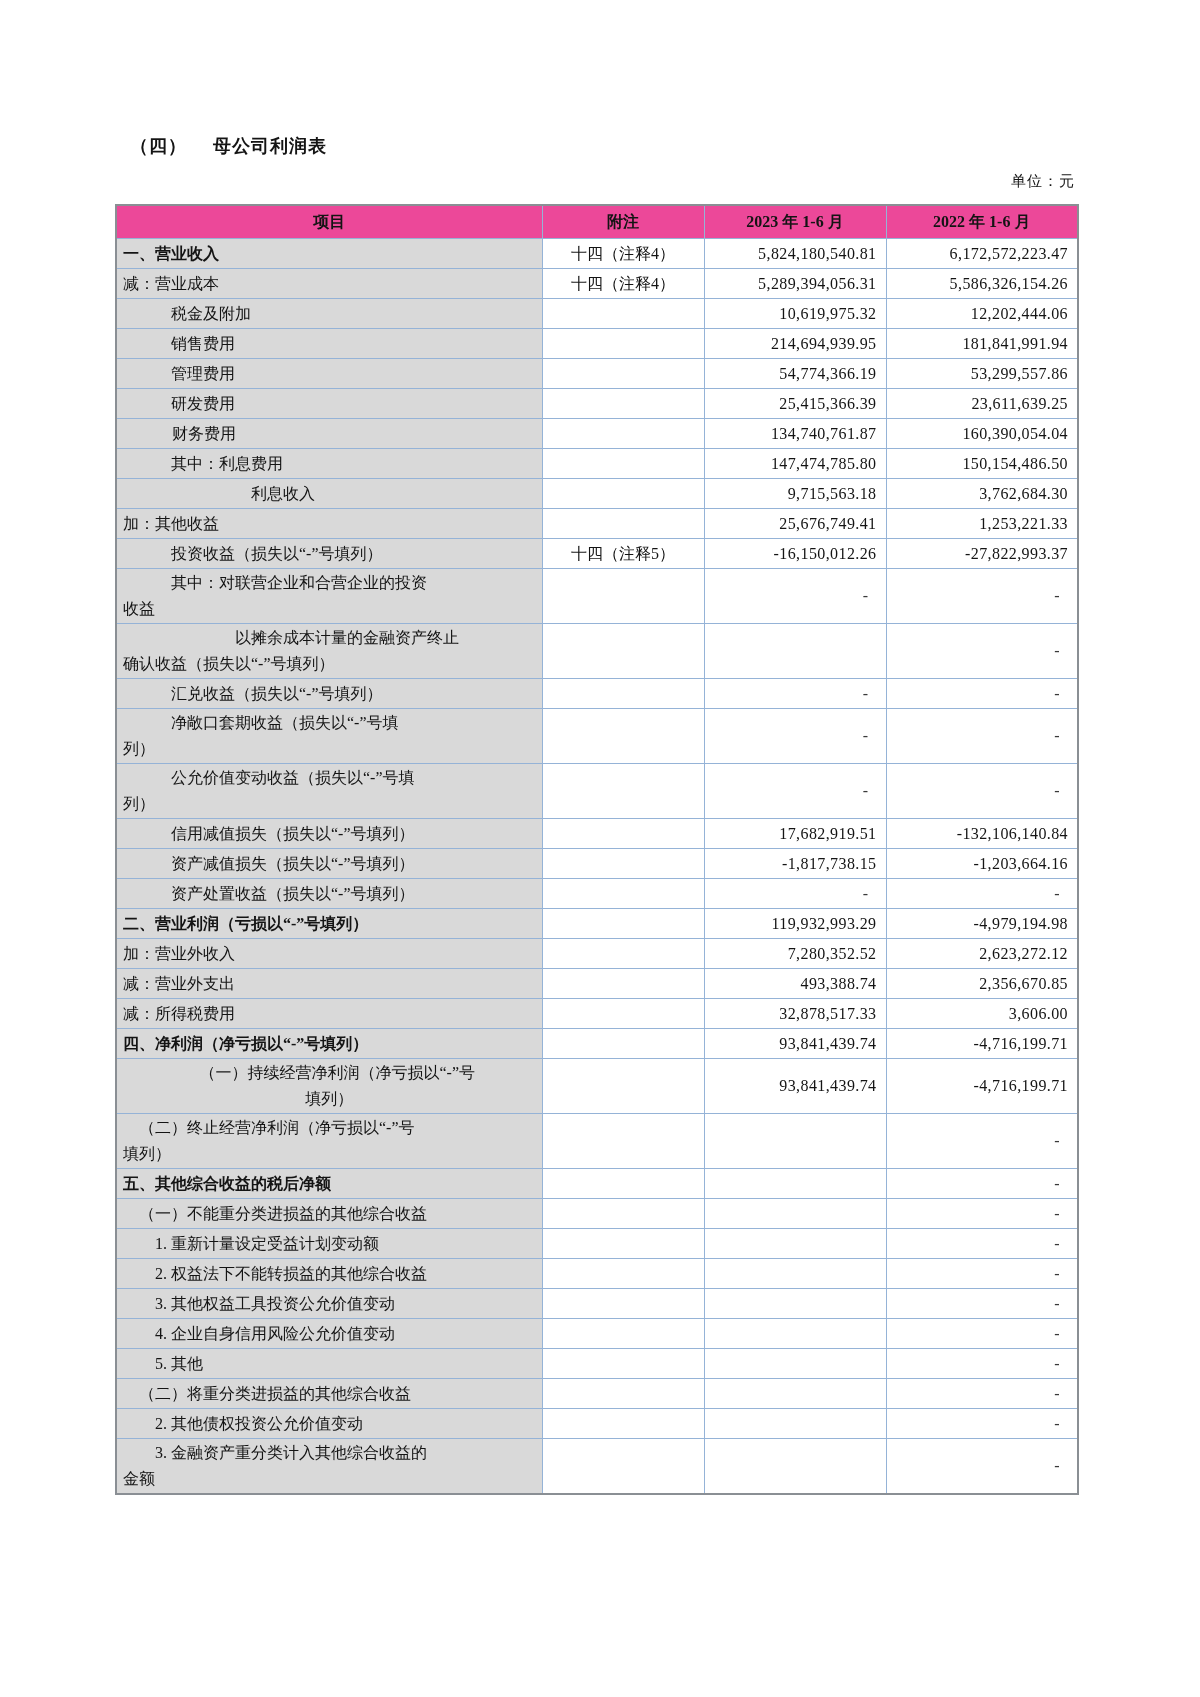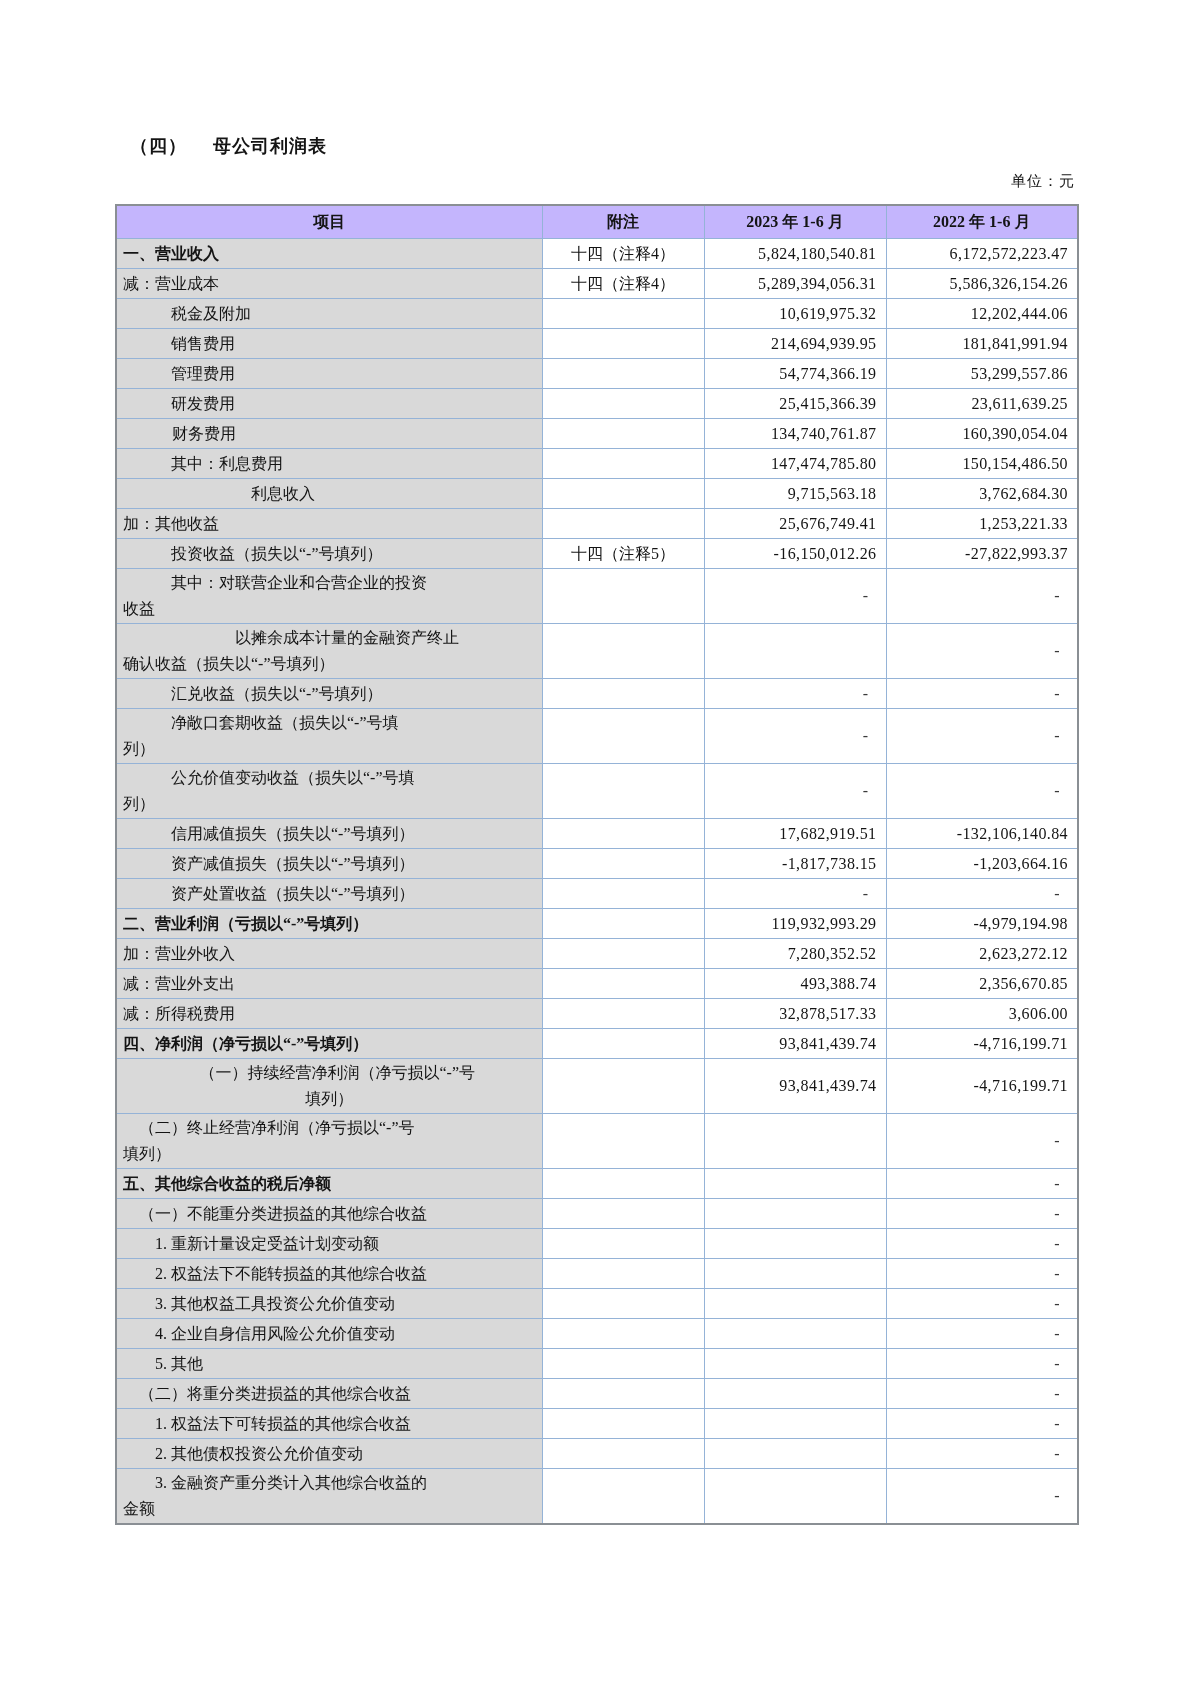--- a/index.html
+++ b/index.html
@@ -26,21 +26,21 @@
     width:962px;
     border-collapse:collapse;table-layout:fixed;
     font-size:16px;
     border:2px solid #8a8f94;
   }
   .stmt th,.stmt td{
     border:1px solid #95b3d7;
     vertical-align:middle;
   }
   .stmt th{
-    background:#c4b5fd;
+    background:#ec4899;
     font-weight:bold;text-align:center;
     height:30px;padding:1px 2px;
   }
   .stmt td{height:27px;line-height:26px;}
   .stmt td.item{
     background:#d9d9d9;
     padding:1px 6px;
     white-space:pre-wrap;
     word-break:break-all;
   }
@@ -284,26 +284,20 @@
           <td class="num"></td>
           <td class="num dash">-</td>
         </tr>
         <tr>
           <td class="item" style="text-indent: 16px;">（二）将重分类进损益的其他综合收益</td>
           <td class="note"></td>
           <td class="num"></td>
           <td class="num dash">-</td>
         </tr>
         <tr>
-          <td class="item" style="text-indent: 32px;">1. 权益法下可转损益的其他综合收益</td>
-          <td class="note"></td>
-          <td class="num"></td>
-          <td class="num dash">-</td>
-        </tr>
-        <tr>
           <td class="item" style="text-indent: 32px; margin-top: 30px;">2. 其他债权投资公允价值变动</td>
           <td class="note"></td>
           <td class="num"></td>
           <td class="num dash">-</td>
         </tr>
         <tr>
           <td class="item" style="text-indent: 32px;">3. 金融资产重分类计入其他综合收益的
 金额</td>
           <td class="note"></td>
           <td class="num"></td>

